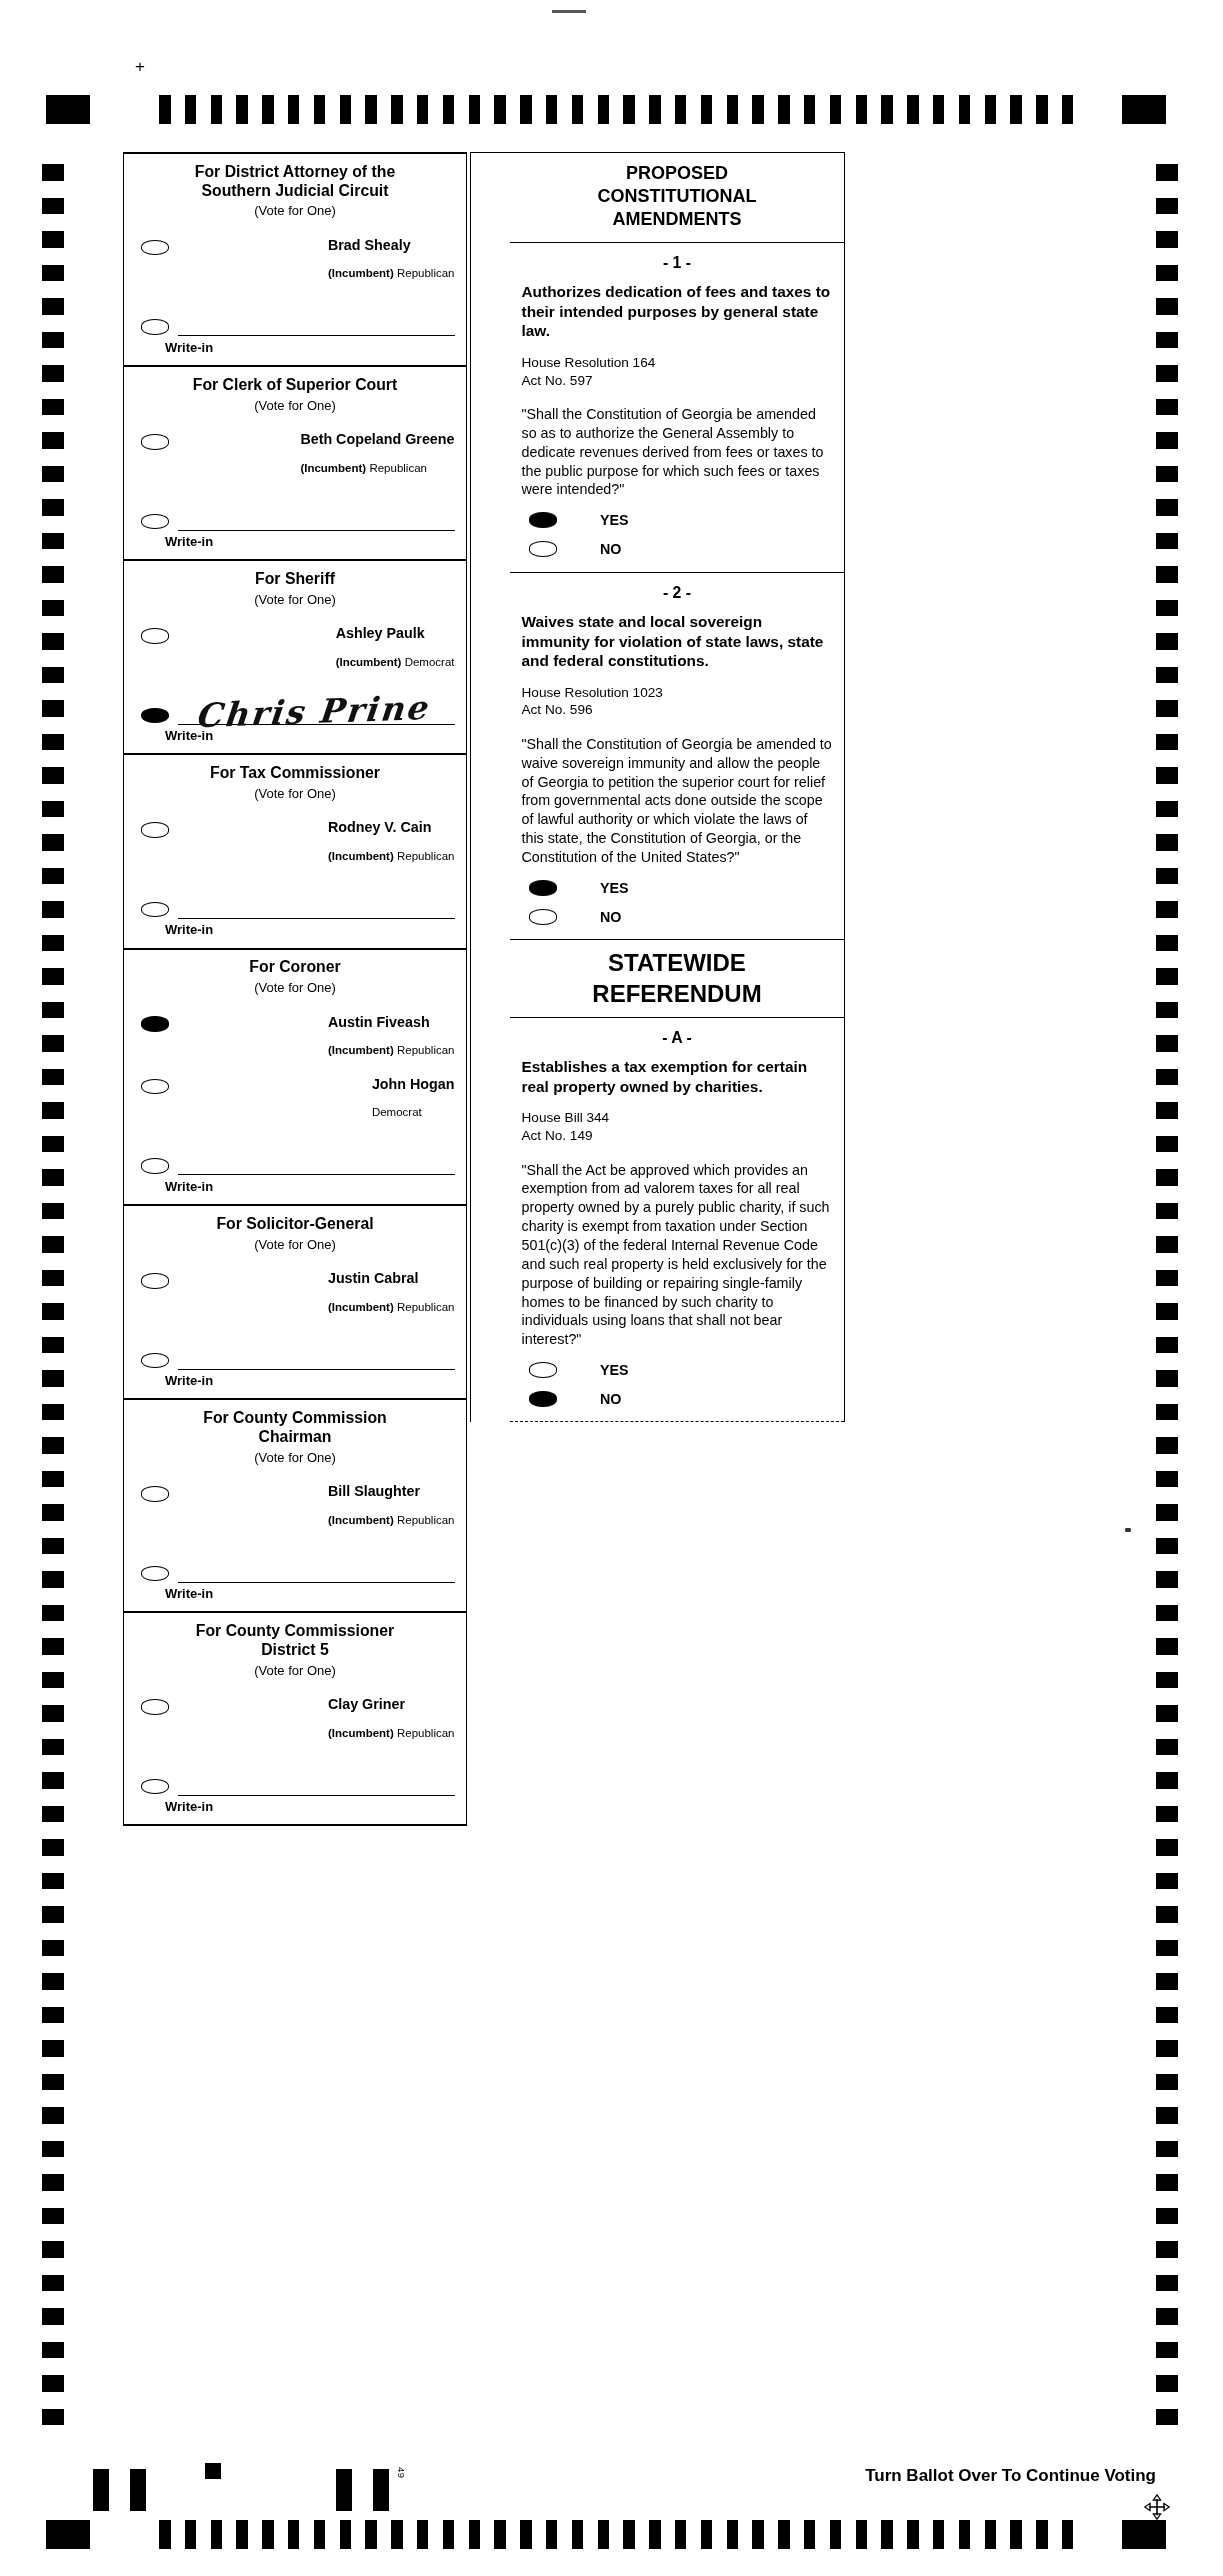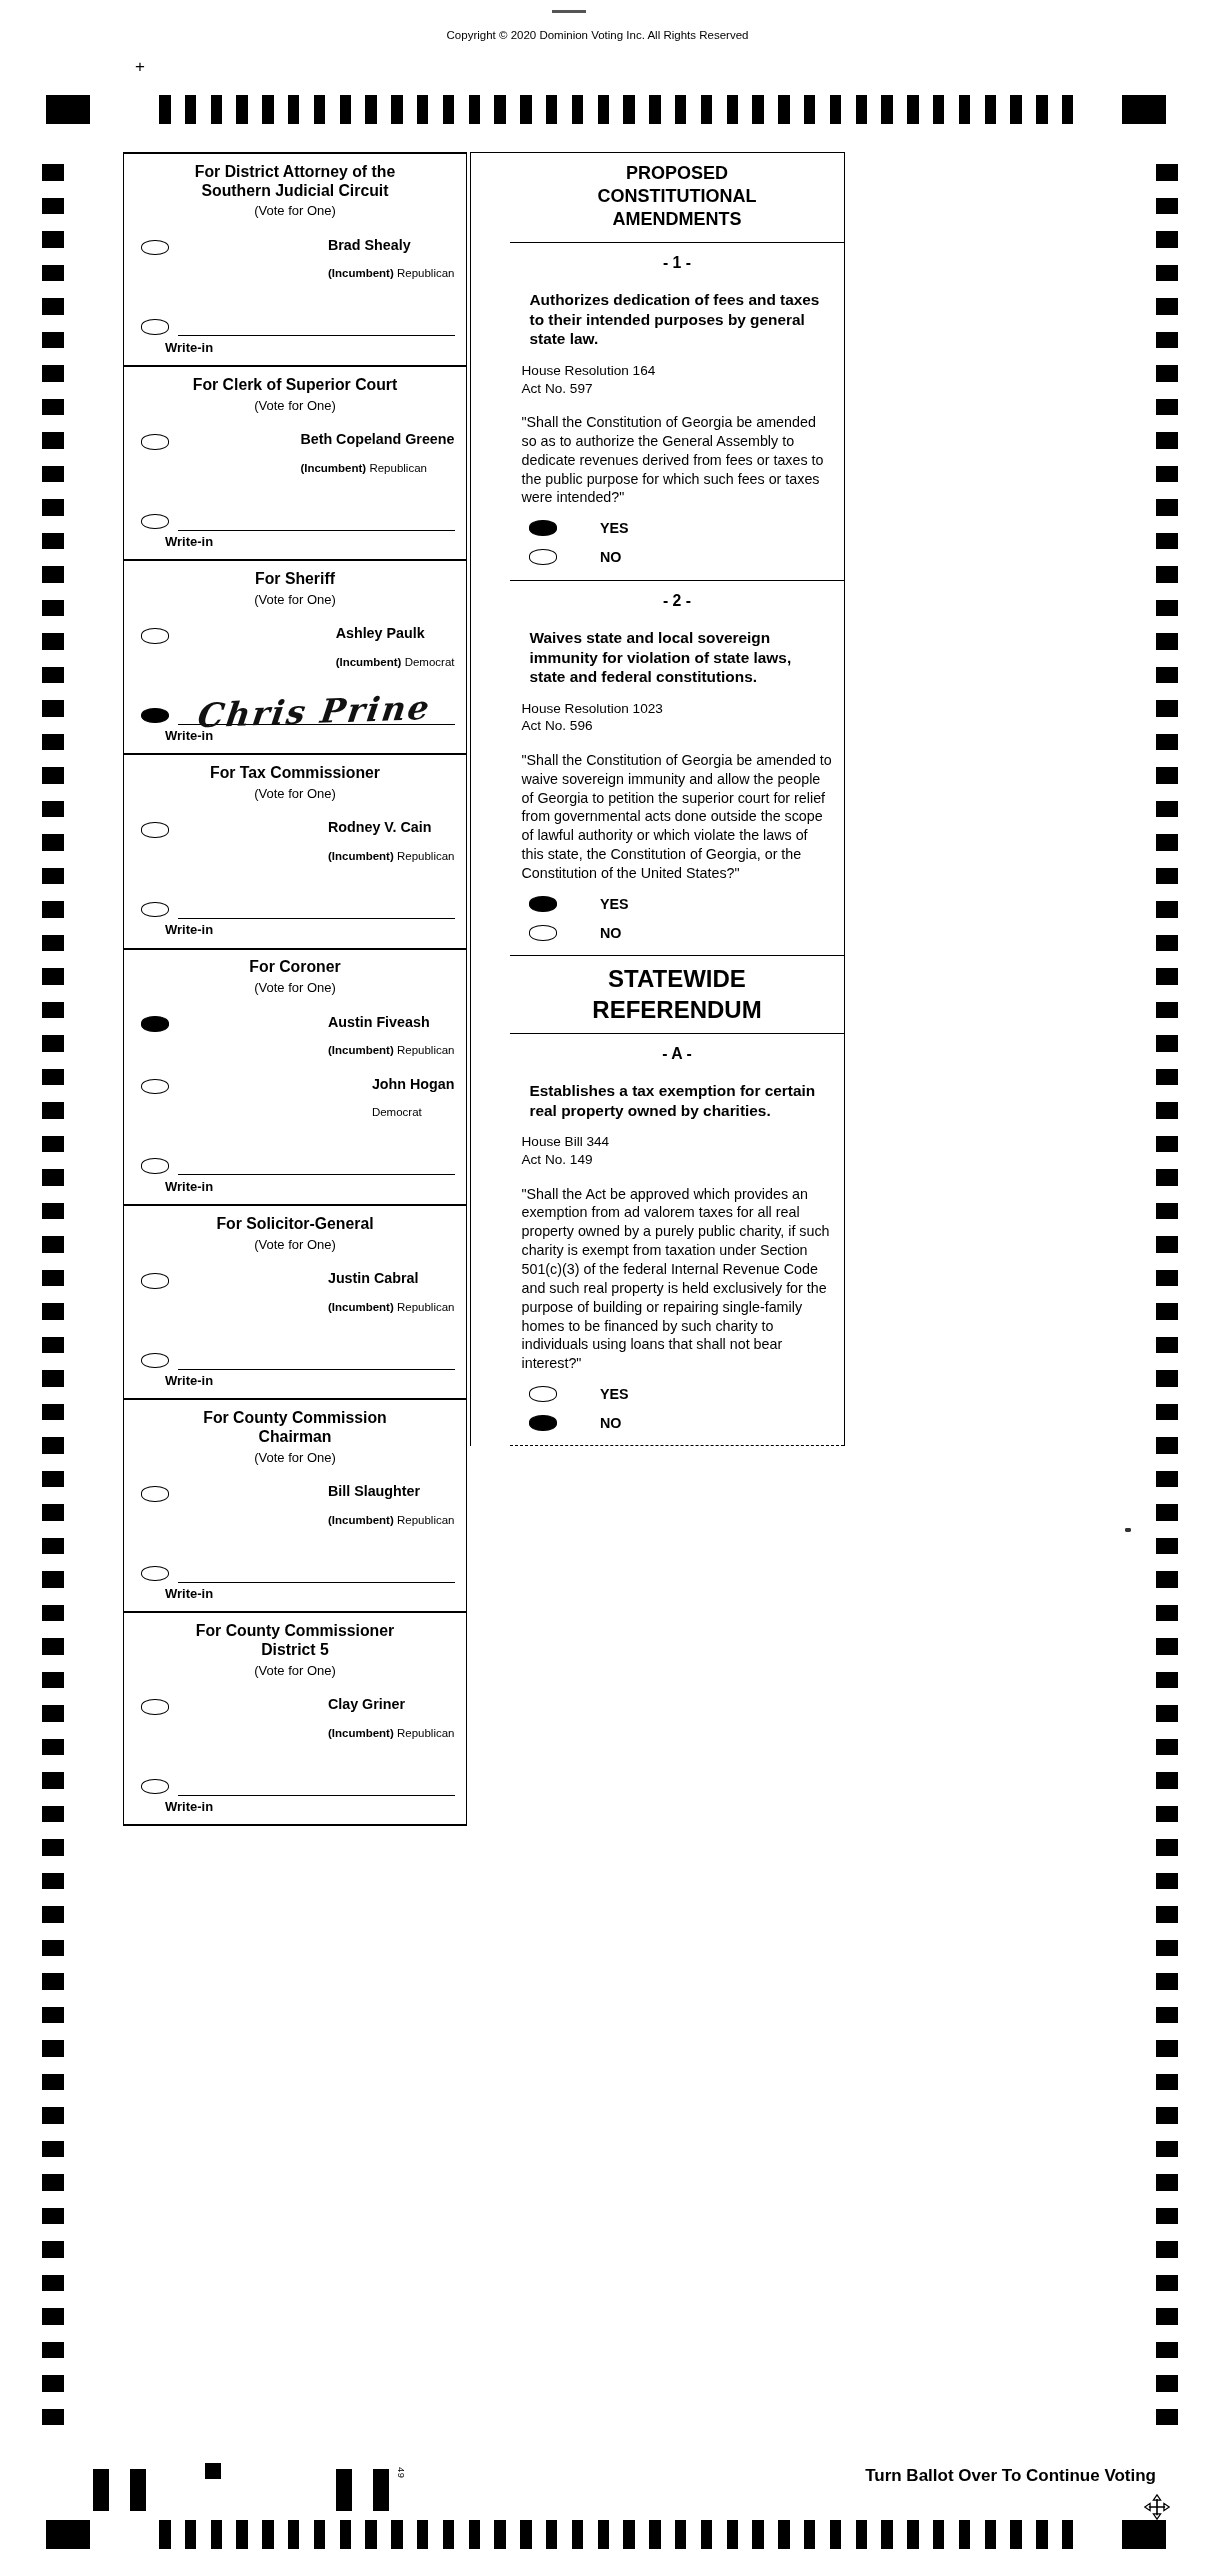--- a/index.html
+++ b/index.html
@@ -59,21 +59,21 @@
   .m-header {
     text-align:center; font-weight:700; font-size:18px; line-height:1.3;
     padding:8.6px 7.2px 10px; border-bottom:1.4px solid #000; white-space:pre-line;
   }
   .ref-header {
     text-align:center; font-weight:700; font-size:24px; line-height:1.3;
     padding:7.2px; border-top:1.4px solid #000; border-bottom:1.4px solid #000; white-space:pre-line;
   }
   .measure { padding:1.4px 11.5px 14.3px; }
   .m-number { text-align:center; font-weight:700; font-size:15.8px; padding:10px 0; }
-  .m-summary { font-weight:700; font-size:15.4px; line-height:1.27; margin:8px; }
+  .m-summary { font-weight:700; font-size:15.4px; line-height:1.27; margin:0; }
   .m-refs { font-size:13.6px; line-height:1.3; margin-top:13px; }
   .m-question { font-size:14.3px; line-height:1.32; margin:15.8px 0 0; }
   .m-choice { display:flex; align-items:center; margin-top:13px; padding-left:7.2px;gap:32px; }
   .m-choice .choice-label { font-weight:700; font-size:14.3px; margin-left:10.7px; }
   .sep { border-top:1.4px solid #000; }
   .end-dashed { border-top:1.4px dashed #000; }
 
   
   .turn-instruction { position:absolute; top:2466px; right:68px; font-weight:700; font-size:17px; }
   .four-way-arrow { position:absolute; left:1144px; top:2494px; width:26px; height:26px; }
@@ -83,21 +83,20 @@
     position:absolute; left:396px; top:2467px; font-size:9.3px;
     writing-mode:vertical-rl; letter-spacing:0.7px;
   }
 </style>
 </head>
 <body>
 
 <div id="ballot">
 
   <div class="top-dash"></div>
-  <div class="copyright">Copyright © 2020 Dominion Voting Inc. All Rights Reserved</div>
   <div class="plus-mark">+</div>
 
   <div class="corner-block" style="left:46px; top:95px;"></div>
   <div class="corner-block" style="left:1122px; top:95px;"></div>
   <div class="timing-row" style="left:159px; top:95px;">
       <div class="tm"></div>
       <div class="tm"></div>
       <div class="tm"></div>
       <div class="tm"></div>
       <div class="tm"></div>

